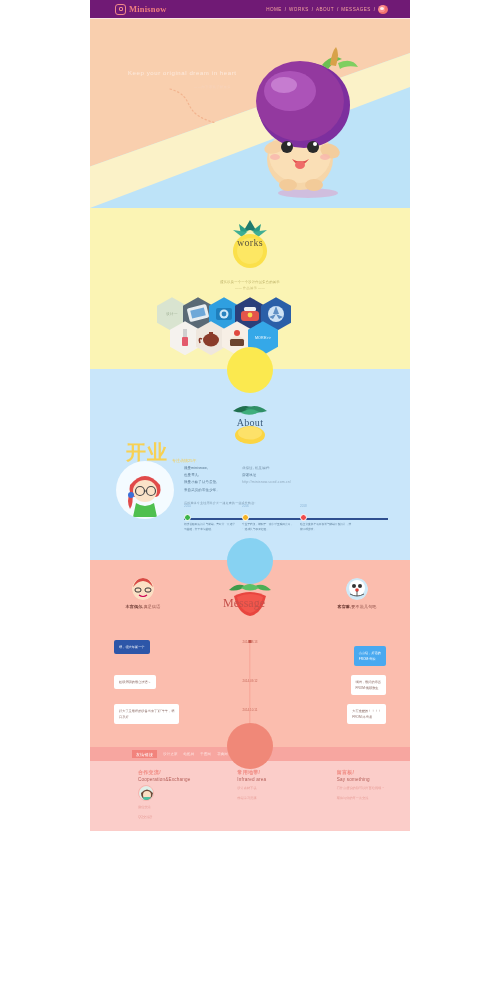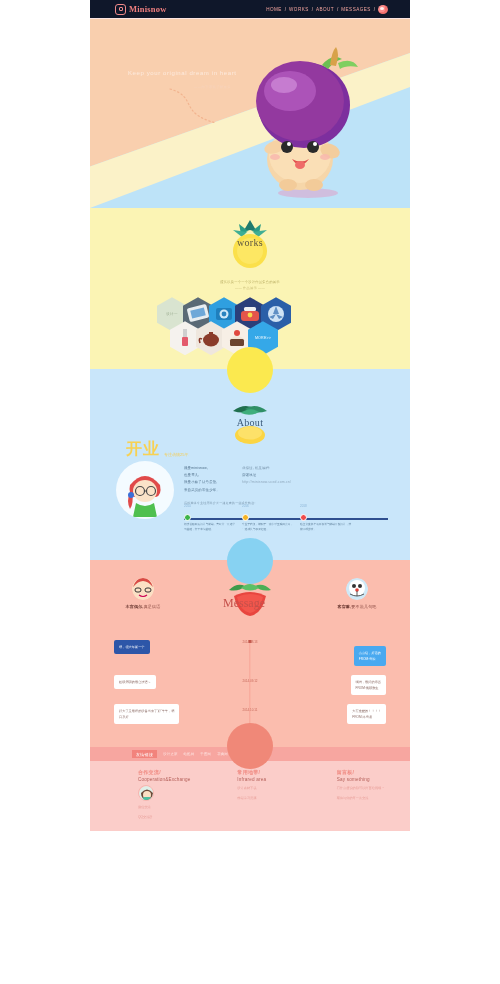--- a/index.html
+++ b/index.html
@@ -7,21 +7,21 @@
   body {
     font-family:"Liberation Sans", sans-serif;
     background:#ffffff;
     overflow:hidden;
   }
   .page { width:500px; height:984px; position:relative; background:#fff; }
   .wrap { position:absolute; left:90px; top:0; width:320px; }
 
   
   .header {
-    height:19px; background:#0f172a; display:flex; align-items:center;
+    height:19px; background:#701a75; display:flex; align-items:center;
     position:relative; border-bottom:1px solid #fbe4e1;
   }
   .logo-box { display:flex; align-items:center; gap:3px; margin-left:25px; }
   .logo-mark {
     width:11px; height:11px; border-radius:3px; border:1.4px solid #f08a8a;
     display:flex; align-items:center; justify-content:center;
   }
   .logo-mark i { width:4px; height:4px; border:1px solid #f08a8a; border-radius:1px; display:block; }
   .logo-text { font-family:"Liberation Serif", serif; font-size:8.5px; color:#ef7f7f; font-weight:bold; letter-spacing:.2px; }
   .nav { position:absolute; right:22px; display:flex; align-items:center; gap:3px; }
@@ -84,21 +84,21 @@
   .hex small { font-size:3.6px; letter-spacing:.2px; }
 
   
   .about { background:#c9e6fa; position:relative; padding-bottom:22px; }
   .about-sunwrap { position:relative; height:22px; }
   .sun { position:absolute; left:50%; transform:translateX(-50%); top:-22px; width:46px; height:46px; border-radius:50%; background:#fbe94f; }
   .about-head { text-align:center; position:relative; padding-top:6px; }
   .about-left {
     position:absolute; left:36px; top:48px; display:flex; align-items:flex-end; gap:4px;
   }
-  .about-left .cn { font-family:Liberation Sans, sans-serif; font-size:16px; color:#f7d154; font-weight:bold; letter-spacing:1px; }
+  .about-left .cn { font-family:Liberation Sans, sans-serif; font-size:20px; color:#f7d154; font-weight:bold; letter-spacing:1px; }
   .about-left .tag { font-size:4px; color:#f5cd55; padding-bottom:3px; }
   .about-body { display:flex; gap:10px; padding:10px 22px 0 26px; align-items:flex-start; }
   .avatar-circle {
     width:58px; height:58px; border-radius:50%; background:#f4fbff; flex:none;
     display:flex; align-items:center; justify-content:center; position:relative; overflow:hidden;
   }
   .about-txt { flex:1; padding-top:4px; }
   .about-cols { display:flex; gap:22px; }
   .about-col p { font-size:3.4px; color:#4b6b86; line-height:2.1; letter-spacing:.2px; }
   .about-col .hd { color:#7894ab; }

